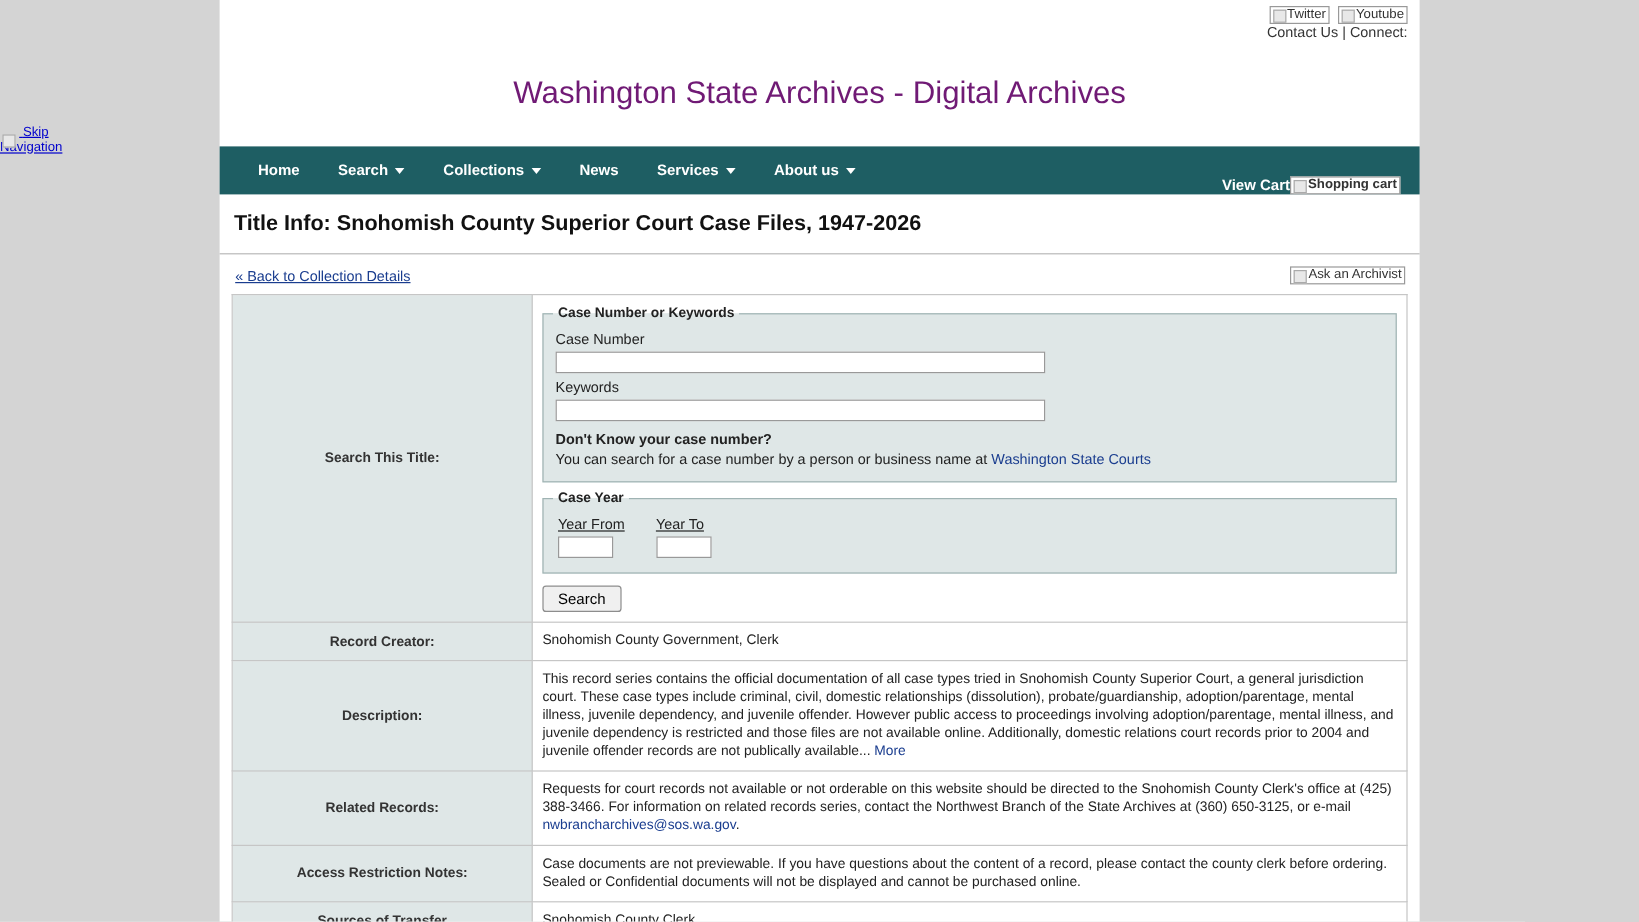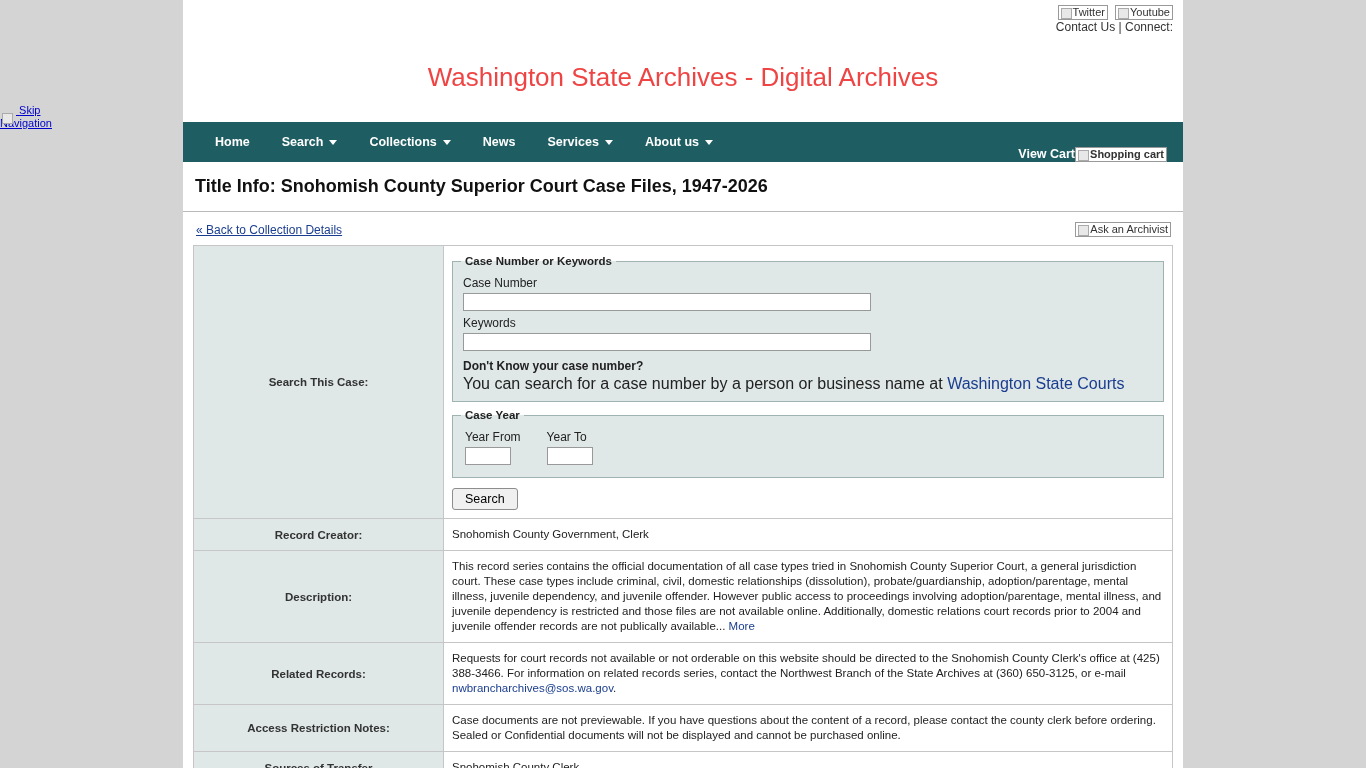--- a/index.html
+++ b/index.html
@@ -71,21 +71,21 @@
     right: 10px; top: 20px;
     font-size: 12px;
     color: #333;
   }
   .contact-line a { color: #333; text-decoration: none; }
   .site-title {
     position: absolute;
     left: 0; right: 0; top: 62px;
     text-align: center;
     font-size: 26px;
-    color: #ef4444;
+    color: #701a75;
     font-weight: normal;
   }
   
   .navbar {
     background: #1e5e63;
     height: 40px;
     color: #fff;
     position: relative;
     display: flex;
     align-items: center;
@@ -188,23 +188,23 @@
     width: 408px;
     height: 18px;
     border: 1px solid #999;
     background: #fff;
     font-size: 12px;
     padding: 1px 3px;
     margin: 0 0 2px 2px;
   }
   .ftext.small { width: 46px; }
   .bold-q { font-weight: bold; font-size: 12px; margin: 6px 0 2px 2px; }
-  .hint { font-size: 16px; margin-left: 2px; }
+  .hint { font-size: 12px; margin-left: 2px; }
   .hint a { color: #1a3d8f; }
-  .yearrow { display: flex; gap: 24px; margin-left: 2px; }
+  .yearrow { display: flex; gap: 24px; margin-left: 2px; text-decoration: underline; }
   .yearcol { display: flex; flex-direction: column; }
   .search-btn {
     margin-top: 4px;
     font-size: 12.5px;
     padding: 3px 12px;
     border: 1px solid #8d8d8d;
     background: #f0f0f0;
     border-radius: 3px;
     cursor: pointer;
   }
@@ -257,21 +257,21 @@
       <h1>Title Info: Snohomish County Superior Court Case Files, 1947-2026</h1>
     </div>
 
     <div class="content">
       <a class="backlink">« Back to Collection Details</a>
       <span class="ask-archivist broken-img">Ask an Archivist</span>
 
       <table class="info">
         <tbody>
             <tr>
-          <td class="label">Search This Case:</td>
+          <td class="label">Search This Title:</td>
           <td class="value search-cell">
 
             <fieldset class="fieldset">
               <legend>Case Number or Keywords</legend>
               <div class="flabel">Case Number</div>
               <input class="ftext" type="text" value="" style="">
               <div class="flabel">Keywords</div>
               <input class="ftext" type="text" value="" style="">
               <div class="bold-q">Don't Know your case number?</div>
               <div class="hint">

